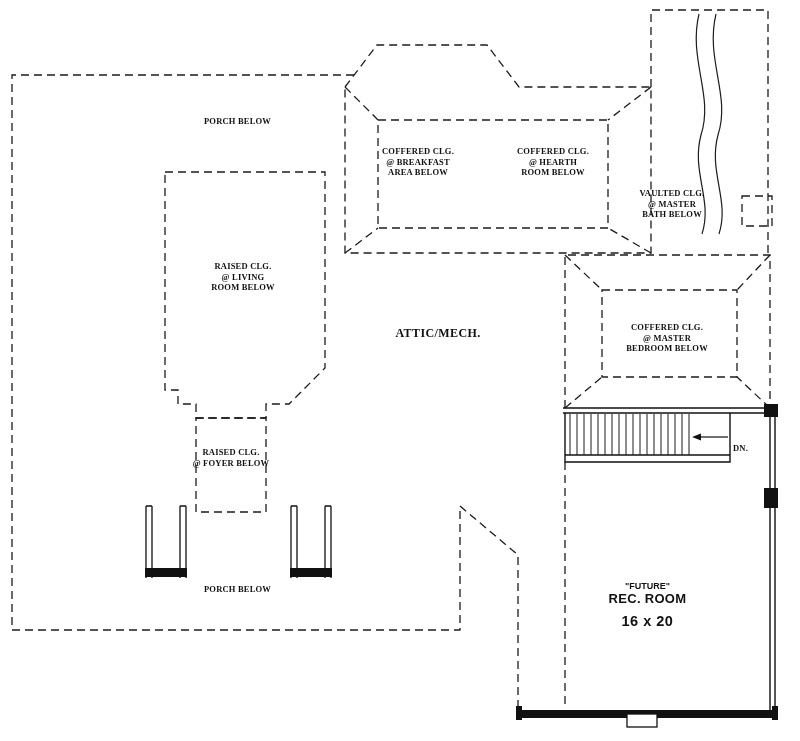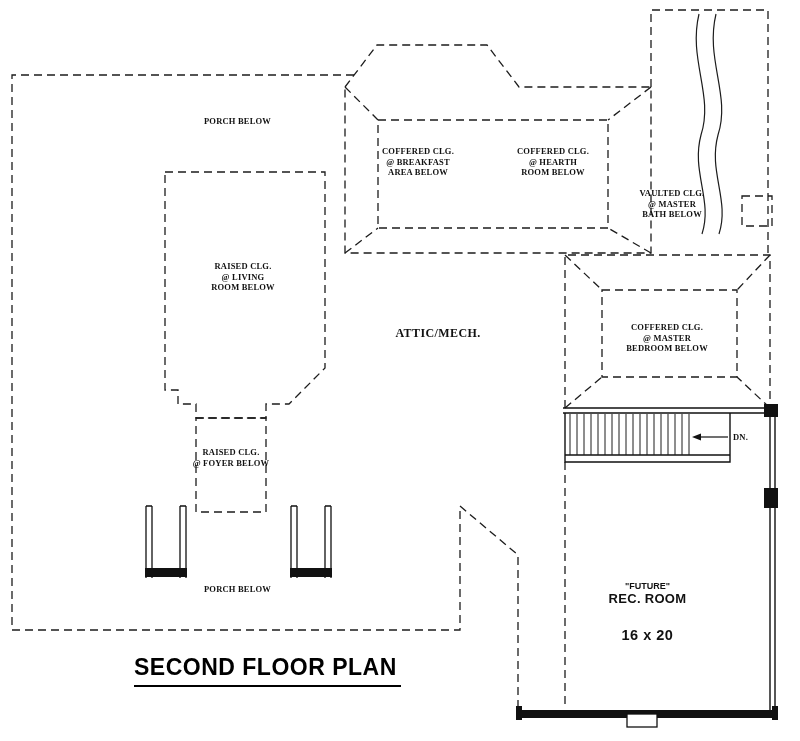--- a/index.html
+++ b/index.html
@@ -6,25 +6,25 @@
   .canvas{
     position:relative;width:800px;height:741px;background:#fff;overflow:hidden;
     font-family:"Liberation Sans",sans-serif;color:#111;
   }
   .canvas svg{position:absolute;left:0;top:0;}
   .lbl{
     position:absolute;font-weight:bold;font-size:8.5px;line-height:1.25;
     text-align:center;white-space:pre-line;letter-spacing:.2px;color:#111;font-family:Liberation Serif, serif;
   }
   .lbl.attic{font-size:12px;letter-spacing:.4px;}
-  .lbl.left{text-align:left;}
+  .lbl.left{text-align:left;margin-top:11px;}
   .recroom{position:absolute;text-align:center;color:#111;}
   .recroom .sub{font-weight:bold;font-size:9px;line-height:1.2;white-space:pre-line;}
   .recroom .rec-name{font-weight:bold;font-size:13px;line-height:1.15;letter-spacing:.3px;}
-  .recroom .rec-size{font-weight:bold;font-size:14.5px;margin-top:20px;letter-spacing:.5px;}
+  .recroom .rec-size{font-weight:bold;font-size:14.5px;margin-top:6px;letter-spacing:.5px;}
   .title{
     position:absolute;left:134px;top:654px;font-weight:bold;font-size:23px;
     letter-spacing:.5px;color:#000;border-bottom:2px solid #000;padding:0 4px 4px 0;
   }
 </style>
 </head>
 <body>
 
 <div class="canvas">
 
@@ -122,15 +122,14 @@
   <div class="lbl left" style="left:733px;top:432px;width:30px">DN.</div>
 
   <div class="lbl" style="left:180px;top:584px;width:115px">PORCH BELOW</div>
 
   <div class="recroom" style="left:590px;top:581px;width:115px">
     <div class="sub">"FUTURE"</div>
     <div class="rec-name">REC. ROOM</div>
     <div class="rec-size">16 x 20</div>
   </div>
 
-  <div class="title">SECOND FLOOR PLAN</div>
 
 </div>
 
 </body></html>

